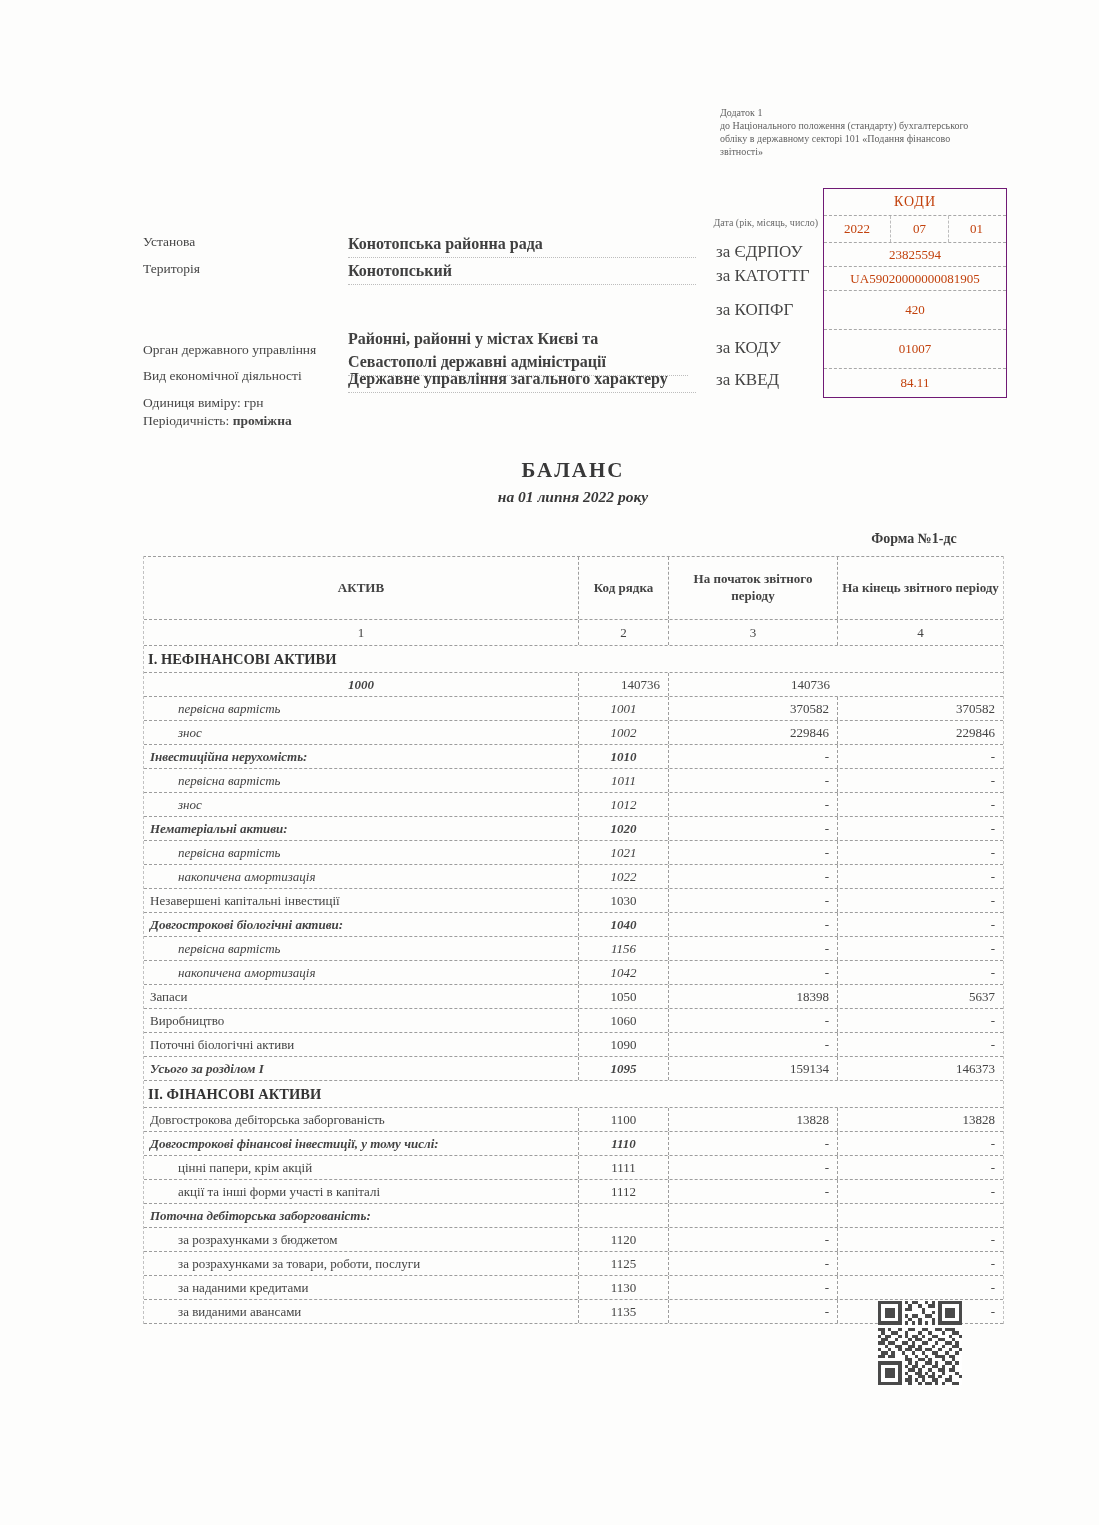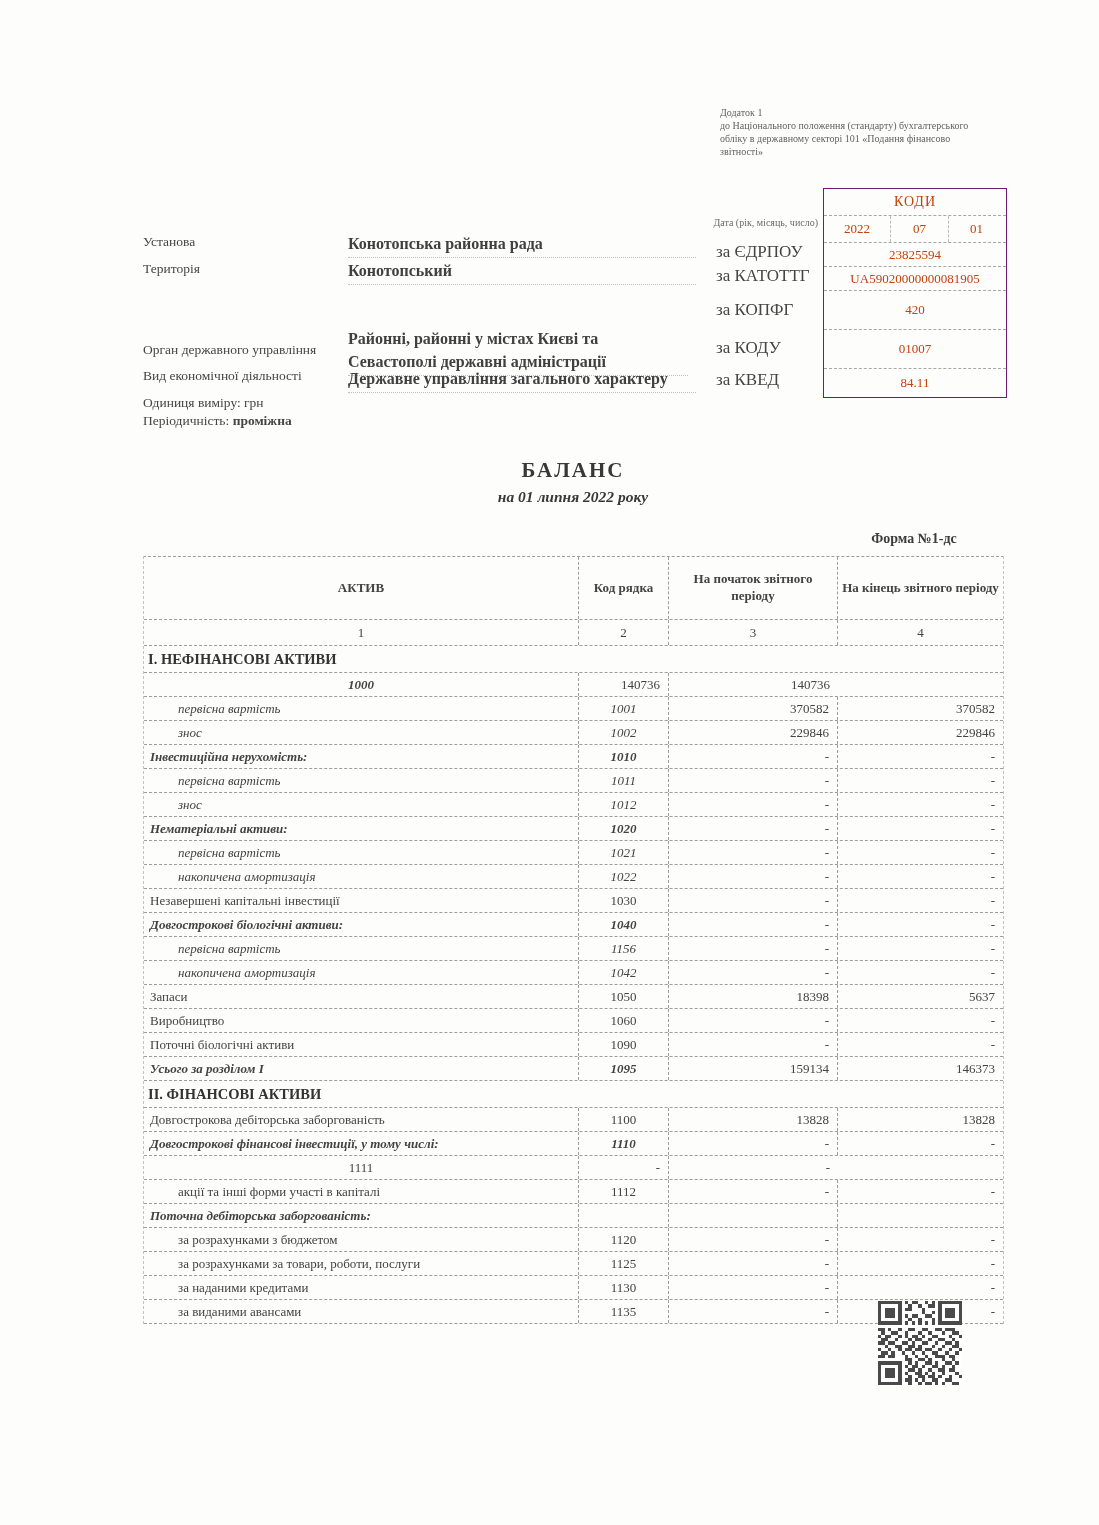--- a/index.html
+++ b/index.html
@@ -246,20 +246,21 @@
       <div class="cell c-start">13828</div>
       <div class="cell c-end">13828</div>
     </div>
         <div class="trow drow type-bold">
       <div class="cell c-label">Довгострокові фінансові інвестиції, у тому числі:</div>
       <div class="cell c-code">1110</div>
       <div class="cell c-start">-</div>
       <div class="cell c-end">-</div>
     </div>
         <div class="trow drow type-subplain">
+      <div class="cell c-label">цінні папери, крім акцій</div>
       <div class="cell c-code">1111</div>
       <div class="cell c-start">-</div>
       <div class="cell c-end">-</div>
     </div>
         <div class="trow drow type-subplain">
       <div class="cell c-label">акції та інші форми участі в капіталі</div>
       <div class="cell c-code">1112</div>
       <div class="cell c-start">-</div>
       <div class="cell c-end">-</div>
     </div>

